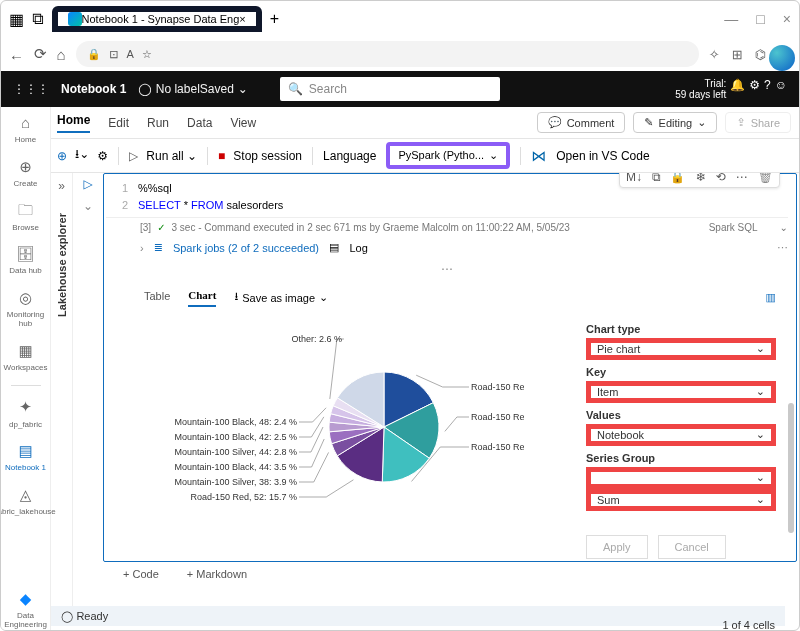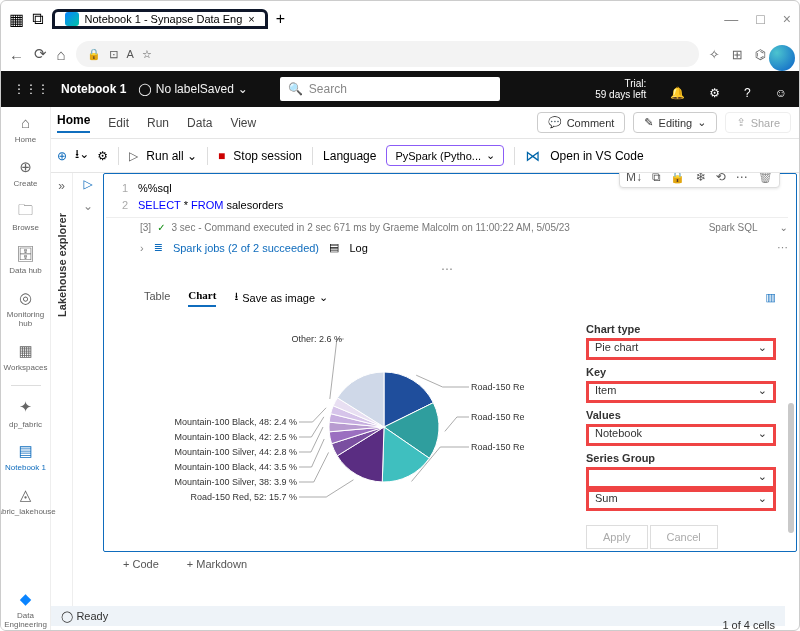--- a/index.html
+++ b/index.html
@@ -1,41 +1,41 @@
 <!DOCTYPE html>
 <html><head>
 <meta charset="utf-8">
 <style>
 * { margin: 0; padding: 0; box-sizing: border-box; font-family: "Segoe UI", Arial, sans-serif; }
 body { width: 800px; height: 631px; overflow: hidden; background: #fff; border: 1px solid #ccc; border-radius: 6px; position: relative; }
 .titlebar { display: flex; align-items: center; height: 36px; padding: 0 8px; gap: 8px; }
-.titlebar .tab { display: flex; align-items: center; gap: 6px; background: #fff; border: 3px solid #0f172a; border-radius: 6px 6px 0 0; padding: 0 10px; font-size: 11px; }
+.titlebar .tab { display: flex; align-items: center; gap: 0; background: #fff; border: 6px solid #0f172a; border-radius: 6px 6px 0 0; padding: 0 10px; font-size: 11px; }
 .titlebar .tab-icon { width: 14px; height: 14px; background: linear-gradient(135deg,#0a84ff,#00c2a8); border-radius: 3px; }
 .titlebar .sys { margin-left: auto; display: flex; gap: 18px; color: #888; font-size: 14px; }
 .addrbar { display: flex; align-items: center; height: 34px; padding: 0 8px; gap: 10px; }
 .addrbar .btn { color: #555; font-size: 15px; }
 .addrbar .url { flex: 1; background: #f3f3f3; border-radius: 16px; height: 26px; display: flex; align-items: center; padding: 0 12px; font-size: 11px; color: #555; gap: 8px; }
 .addrbar .urltxt { flex: 1; overflow: hidden; text-overflow: ellipsis; white-space: nowrap; }
 .addrbar .icons { display: flex; gap: 12px; color: #666; font-size: 13px; }
 .edge-side { position: absolute; right: 4px; top: 44px; width: 26px; height: 26px; background: radial-gradient(circle at 30% 30%, #4cc4cf, #0b61c7); border-radius: 50%; }
 .blackbar { background: #111; color: #fff; height: 36px; display: flex; align-items: center; padding: 0 12px; gap: 12px; font-size: 12px; }
 .blackbar .title { font-weight: 600; }
 .blackbar .label { display: flex; align-items: center; gap: 4px; opacity: .95; }
 .blackbar .search { flex: 0 0 220px; margin-left: 20px; background: #fff; border-radius: 2px; height: 24px; display: flex; align-items: center; gap: 6px; padding: 0 8px; color: #888; }
-.blackbar .right { margin-left: auto; display: flex; align-items: flex-end; gap: 24px; }
+.blackbar .right { margin-left: auto; display: flex; align-items: flex-start; gap: 4px; }
 .blackbar .trial { font-size: 10px; line-height: 1.1; text-align: right; }
 .menubar { height: 32px; border-bottom: 1px solid #e5e5e5; display: flex; align-items: center; padding: 0 8px 0 56px; gap: 18px; font-size: 12px; }
 .menubar .item { color: #444; cursor: pointer; }
 .menubar .item.active { color: #000; font-weight: 600; border-bottom: 2px solid #106ebe; padding-bottom: 4px; }
 .menubar .right { margin-left: auto; display: flex; gap: 8px; }
 .pillbtn { border: 1px solid #ccc; border-radius: 4px; padding: 3px 10px; font-size: 11px; display: flex; align-items: center; gap: 5px; color: #333; background: #fff; }
 .toolbar { height: 34px; border-bottom: 1px solid #e5e5e5; display: flex; align-items: center; padding: 0 8px 0 56px; gap: 10px; font-size: 12px; }
 .toolbar .grp { display: flex; align-items: center; gap: 8px; }
 .toolbar .sep { width: 1px; height: 18px; background: #ddd; }
-.toolbar .drop { border: 1px solid #8b5cf6; border-radius: 4px; padding: 3px 8px; font-size: 11px; display: flex; align-items: flex-end; gap: 5px; }
+.toolbar .drop { border: 4px solid #8b5cf6; border-radius: 4px; padding: 3px 8px; font-size: 11px; display: flex; align-items: flex-start; gap: 5px; }
 .leftrail { position: absolute; left: 0; top: 106px; width: 50px; bottom: 0; border-right: 1px solid #eee; display: flex; flex-direction: column; align-items: center; padding-top: 6px; gap: 12px; background: #fff; }
 .leftrail .ritem { display: flex; flex-direction: column; align-items: center; font-size: 8px; color: #666; gap: 3px; text-align: center; line-height: 1.1; }
 .leftrail .ritem.active { color: #0f6cbd; }
 .leftrail .ricon { width: 20px; height: 20px; display: flex; align-items: center; justify-content: center; font-size: 15px; }
 .leftrail hr { width: 30px; border: none; border-top: 1px solid #ddd; }
 .leftrail .spacer { flex: 1; }
 .main { position: absolute; left: 50px; right: 2px; top: 172px; bottom: 22px; display: flex; }
 .sidepanel { width: 22px; border-right: 1px solid #eee; display: flex; flex-direction: column; align-items: center; padding-top: 6px; color: #666; font-size: 12px; }
 .sidepanel .rot { writing-mode: vertical-rl; transform: rotate(180deg); font-size: 11px; margin-top: 20px; color: #333; font-weight: 600; }
 .cellarea { flex: 1; position: relative; overflow: hidden; }
@@ -53,22 +53,22 @@
 .output { position: relative; padding: 8px 12px 0 38px; }
 .tabs { display: flex; gap: 18px; font-size: 11px; align-items: center; }
 .tabs .t { color: #555; padding-bottom: 4px; cursor: pointer; }
 .tabs .t.active { color: #000; font-weight: 600; border-bottom: 2px solid #0f6cbd; font-family: Liberation Serif, serif; }
 .tabs .save { display: flex; align-items: center; gap: 4px; }
 .tabs .rtool { margin-left: auto; color: #0f6cbd; }
 .chartwrap { display: flex; gap: 12px; margin-top: 10px; }
 .chartsvg { flex: 1; min-width: 0; }
 .chartform { width: 190px; font-size: 11px; }
 .chartform label { display: block; color: #333; font-weight: 600; margin: 6px 0 3px; }
-.chartform .sel { border: 3px solid #ef4444; height: 22px; display: flex; align-items: flex-start; justify-content: space-between; padding: 0 6px; font-size: 11px; color: #333; }
-.chartform .btns { display: flex; gap: 2px; margin-top: 14px; }
+.chartform .sel { border: 5px solid #ef4444; height: 22px; display: flex; align-items: flex-end; justify-content: space-between; padding: 0 6px; font-size: 11px; color: #333; }
+.chartform .btns { display: flex; gap: 10px; margin-top: 24px; }
 .chartform .btns div { border: 1px solid #ddd; color: #aaa; padding: 5px 16px; font-size: 11px; }
 .addcell { display: flex; gap: 28px; font-size: 11px; color: #555; padding: 6px 0 0 50px; }
 .statusbar { position: absolute; left: 50px; right: 14px; bottom: 4px; height: 20px; background: #eef3f8; display: flex; align-items: center; padding: 0 10px; font-size: 11px; color: #333; }
 .statusbar .r { margin-left: auto; margin-top: 18px; }
 .scrolltrack { position: absolute; right: 3px; top: 172px; bottom: 26px; width: 8px; }
 .scrollthumb { position: absolute; top: 230px; width: 6px; height: 130px; background: #c9c9c9; border-radius: 3px; }
 svg text { font-size: 9px; fill: #333; }
 </style>
 </head>
 <body>

